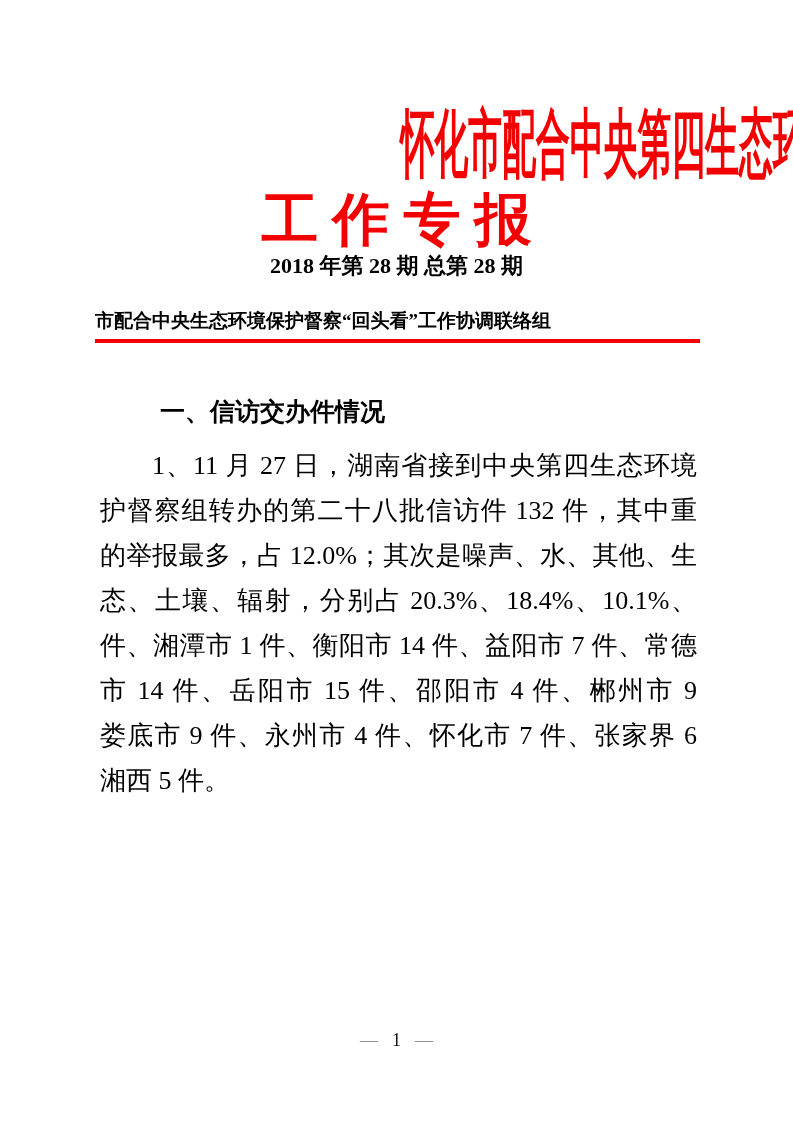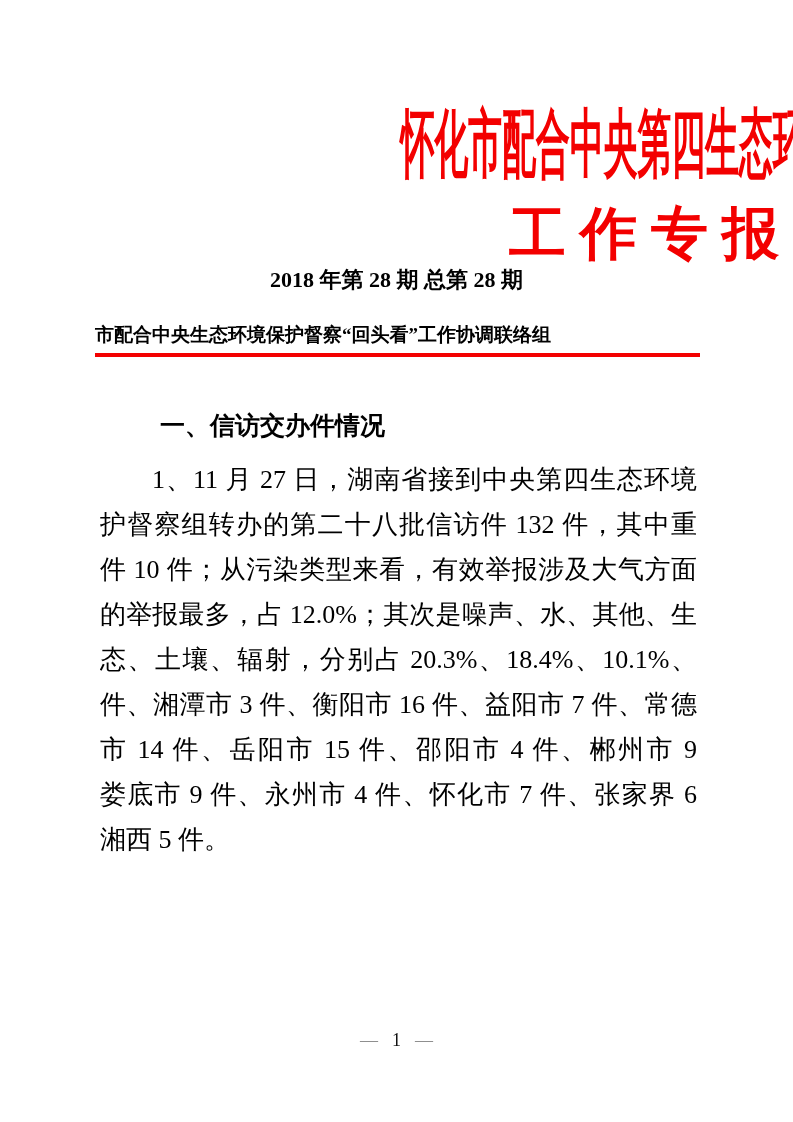--- a/index.html
+++ b/index.html
@@ -16,21 +16,21 @@
   .doc-title-inner{
     display:inline-block;
     font-size:72px;line-height:80px;font-weight:700;
     color:#f30000;
     letter-spacing:0px;
     transform:scale(0.47,1.03);
     transform-origin:50% 50%;
     white-space:nowrap;
   }
   .doc-subtitle{
-    margin-top:18px;text-align:right;
+    margin-top:4px;text-align:center;
     font-size:57px;line-height:64px;font-weight:700;
     color:#f30000;
     letter-spacing:14px;text-indent:14px;
     font-family:"Liberation Serif","DejaVu Serif",serif;
   }
   .issue-line{
     text-align:center;
     font-size:22px;line-height:28px;font-weight:700;
   }
   .issuer-row{
@@ -83,24 +83,23 @@
     <span class="issuer-org">市配合中央生态环境保护督察“回头看”工作协调联络组</span>
   </div>
 
   <div class="red-rule"></div>
 
   <div class="section-heading">一、信访交办件情况</div>
 
   <div class="body-para">
     <div class="para-line first">1、11 月 27 日，湖南省接到中央第四生态环境保</div>
     <div class="para-line">护督察组转办的第二十八批信访件 132 件，其中重点</div>
-    <div class="para-line">件 10 件；从污染类型来看，有效举报涉及大气方面</div>
     <div class="para-line">的举报最多，占 12.0%；其次是噪声、水、其他、生</div>
     <div class="para-line">态、土壤、辐射，分别占 20.3%、18.4%、10.1%、8.8%、</div>
-    <div class="para-line">件、湘潭市 3 件、衡阳市 16 件、益阳市 7 件、常德</div>
+    <div class="para-line">件、湘潭市 1 件、衡阳市 14 件、益阳市 7 件、常德</div>
     <div class="para-line">市 14 件、岳阳市 15 件、邵阳市 4 件、郴州市 9 件、</div>
     <div class="para-line">娄底市 9 件、永州市 4 件、怀化市 7 件、张家界 6 件、</div>
     <div class="para-line last">湘西 5 件。</div>
   </div>
 
   <div class="page-footer">
     <span class="footer-dash">—</span><span class="footer-num">1</span><span class="footer-dash">—</span>
   </div>
 
 </div>

